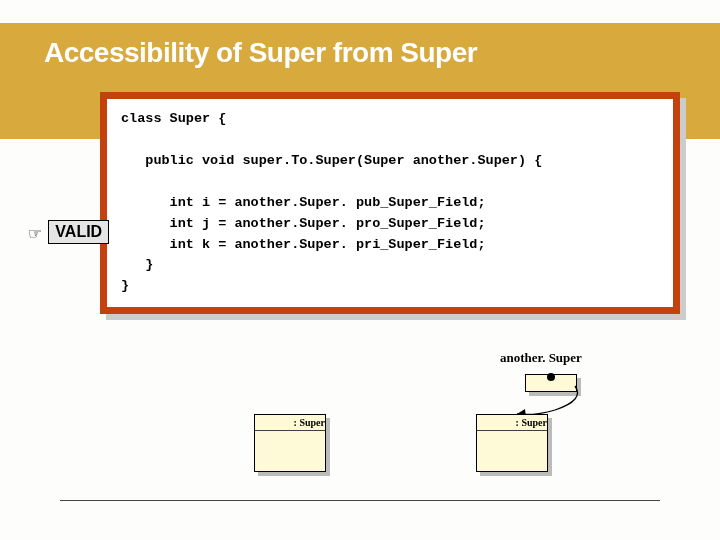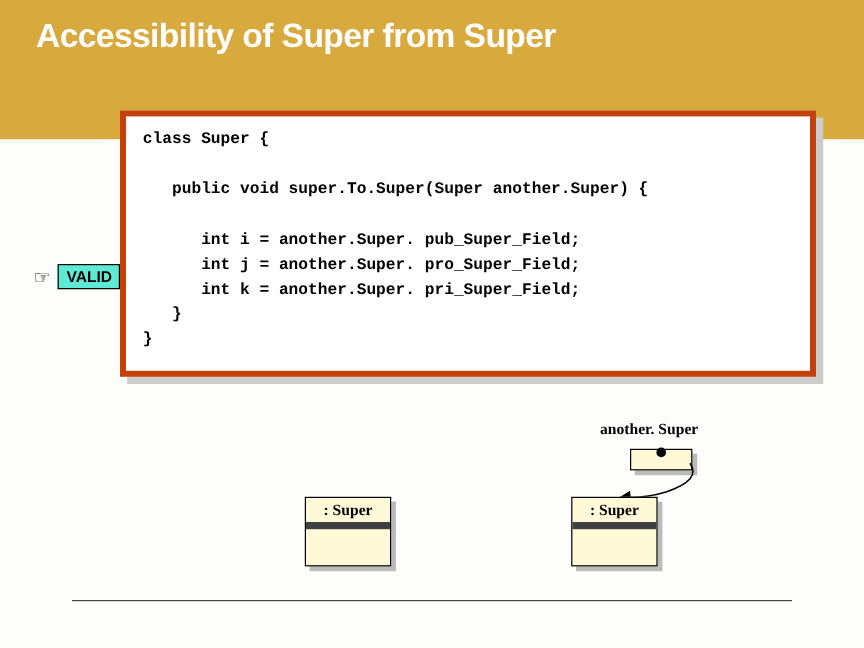--- a/index.html
+++ b/index.html
@@ -6,22 +6,23 @@
   body {
     width: 720px;
     height: 540px;
     background: #fdfdfb;
     font-family: Arial, Helvetica, sans-serif;
     position: relative;
     overflow: hidden;
   }
   .title-bar {
     background: #d8a93c;
-    padding: 14px 30px 40px 30px;
+    padding: 14px 30px 40px 44px;
     height: 116px;
+    margin-top: 23px;
   }
   .title-bar h1 {
     color: #fff;
     font-weight: 900;
     font-size: 28px;
     letter-spacing: -0.5px;
   }
   .code-box-shadow {
     position: absolute;
     top: 98px;
@@ -30,21 +31,21 @@
     height: 222px;
     background: #ccc;
   }
   .code-box {
     position: absolute;
     top: 92px;
     left: 100px;
     width: 580px;
     height: 222px;
     background: #fff;
-    border: 5px solid #c2410c;
+    border: 7px solid #c2410c;
     padding: 10px 14px;
     font-family: "Courier New", monospace;
     font-size: 13.5px;
     font-weight: bold;
     line-height: 1.55;
     white-space: pre;
   }
   .tag-wrap {
     position: absolute;
     top: 220px;
@@ -53,22 +54,22 @@
     align-items: center;
     gap: 6px;
   }
   .hand-icon {
     font-size: 16px;
     color: #000;
     transform: translateY(1px);
   }
   .valid-tag {
     border: 1px solid #000;
-    background: #5eead4;
-    font-size: 13px;
+    background: #e5e5e5;
+    font-size: 16px;
     font-weight: bold;
     padding: 2px 6px;
     font-family: Arial, sans-serif;
     text-align: center;
   }
   .another-label {
     position: absolute;
     top: 350px;
     left: 500px;
     font-family: "Times New Roman", serif;
@@ -132,23 +133,23 @@
     top: 414px;
     left: 476px;
     width: 72px;
     height: 58px;
     background: #fef9d6;
     border: 1px solid #000;
   }
   .uml-title {
     font-family: "Times New Roman", serif;
     font-weight: bold;
-    font-size: 13px;
-    text-align: center;
-    border-bottom: 6px solid #404040;
+    font-size: 10px;
+    text-align: right;
+    border-bottom: 1px solid #404040;
     padding: 2px 0;
   }
   .arrow-svg {
     position: absolute;
     top: 380px;
     left: 495px;
     width: 90px;
     height: 40px;
     pointer-events: none;
   }

